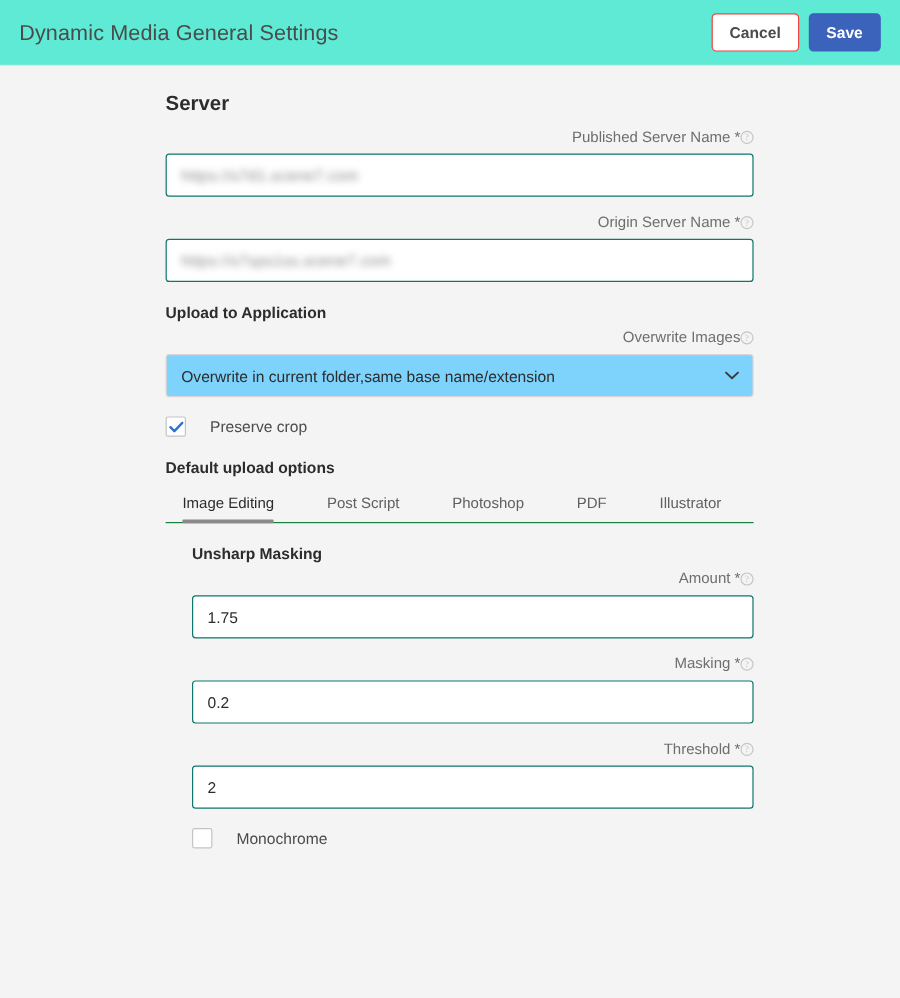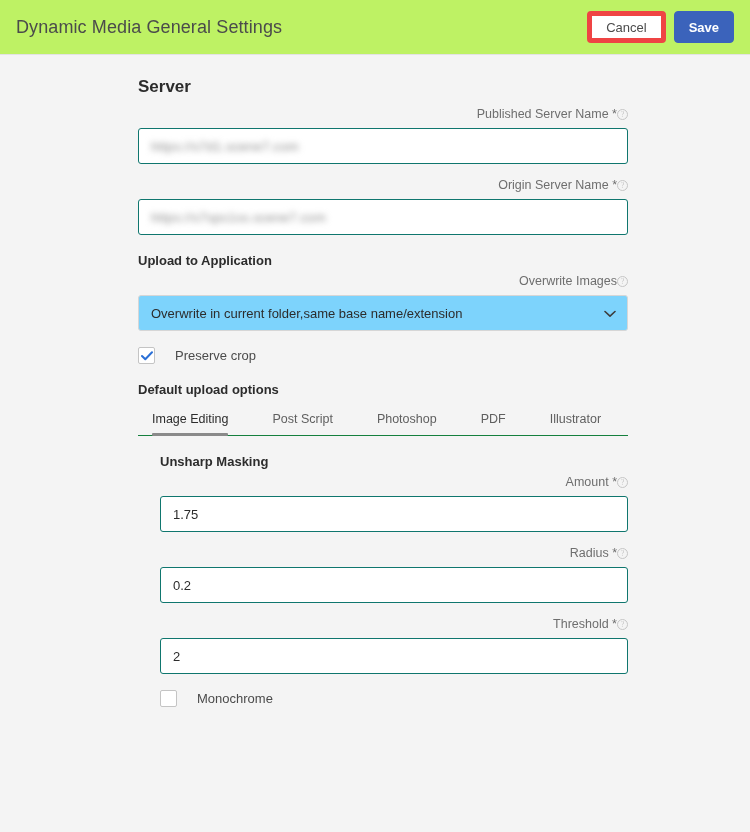--- a/index.html
+++ b/index.html
@@ -12,21 +12,21 @@
     background: #f4f4f4;
     font-family: "Liberation Sans", sans-serif;
     color: #4b4b4b;
     overflow: hidden;
   }
 
   
   .header {
     position: relative;
     height: 55px;
-    background: #bef264;
+    background: #5eead4;
     border-bottom: 1px solid #e3e3e3;
     display: flex;
     align-items: center;
     padding: 0 16px 0 16px;
     box-sizing: border-box;
   }
   .header-title {
     font-size: 18px;
     font-weight: 400;
     color: #4b4b4b;
@@ -48,22 +48,23 @@
     height: 32px;
     display: inline-flex;
     align-items: center;
     justify-content: center;
     cursor: pointer;
     box-sizing: border-box;
     white-space: nowrap;
   }
   .btn-secondary {
     background: #ffffff;
-    border: 5px solid #ef4444;
+    border: 1px solid #ef4444;
     color: #4b4b4b;
+    font-weight: bold;
   }
   .btn-primary {
     background: #3b63bb;
     border: 1px solid #3b63bb;
     color: #ffffff;
     font-weight: 600;
   }
 
   
   .page-body {
@@ -312,21 +313,21 @@
             <span class="field-label">Amount *</span>
             <span class="help-icon">?</span>
           </div>
           <div class="text-input">
             <span>1.75</span>
           </div>
         </div>
 
         <div class="panel-field">
           <div class="field-label-row">
-            <span class="field-label">Radius *</span>
+            <span class="field-label">Masking *</span>
             <span class="help-icon">?</span>
           </div>
           <div class="text-input">
             <span>0.2</span>
           </div>
         </div>
 
         <div class="panel-field">
           <div class="field-label-row">
             <span class="field-label">Threshold *</span>

